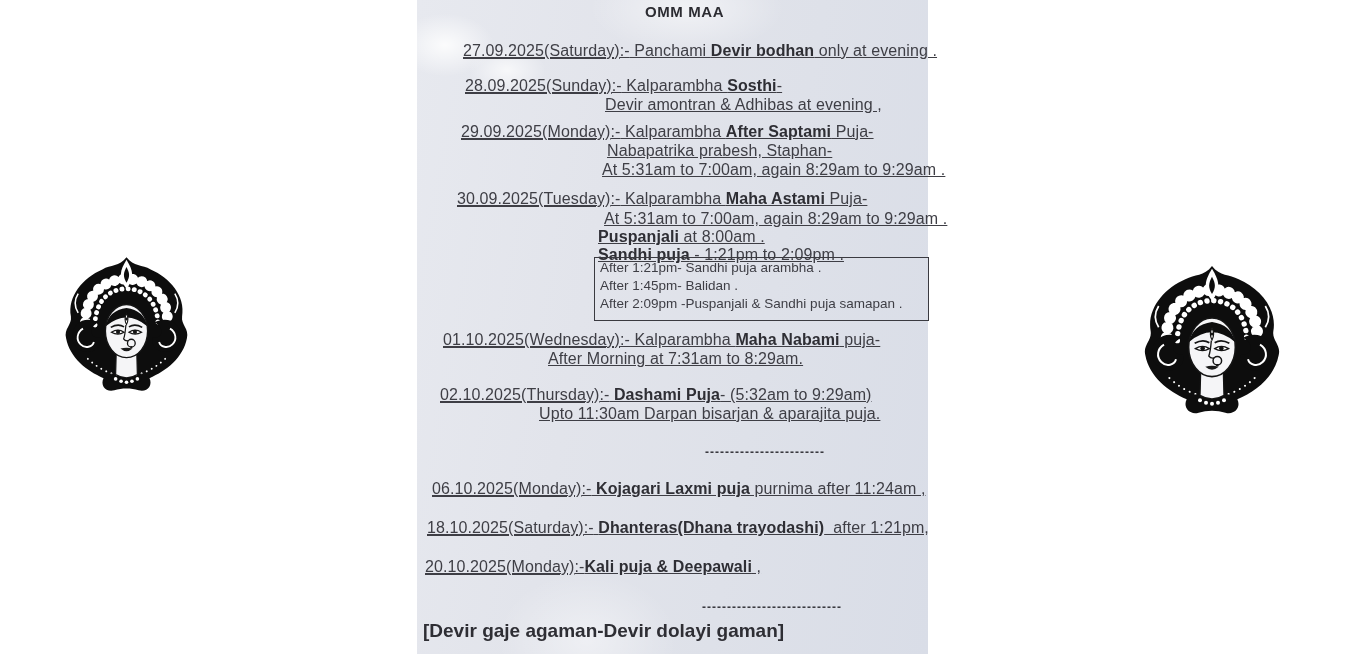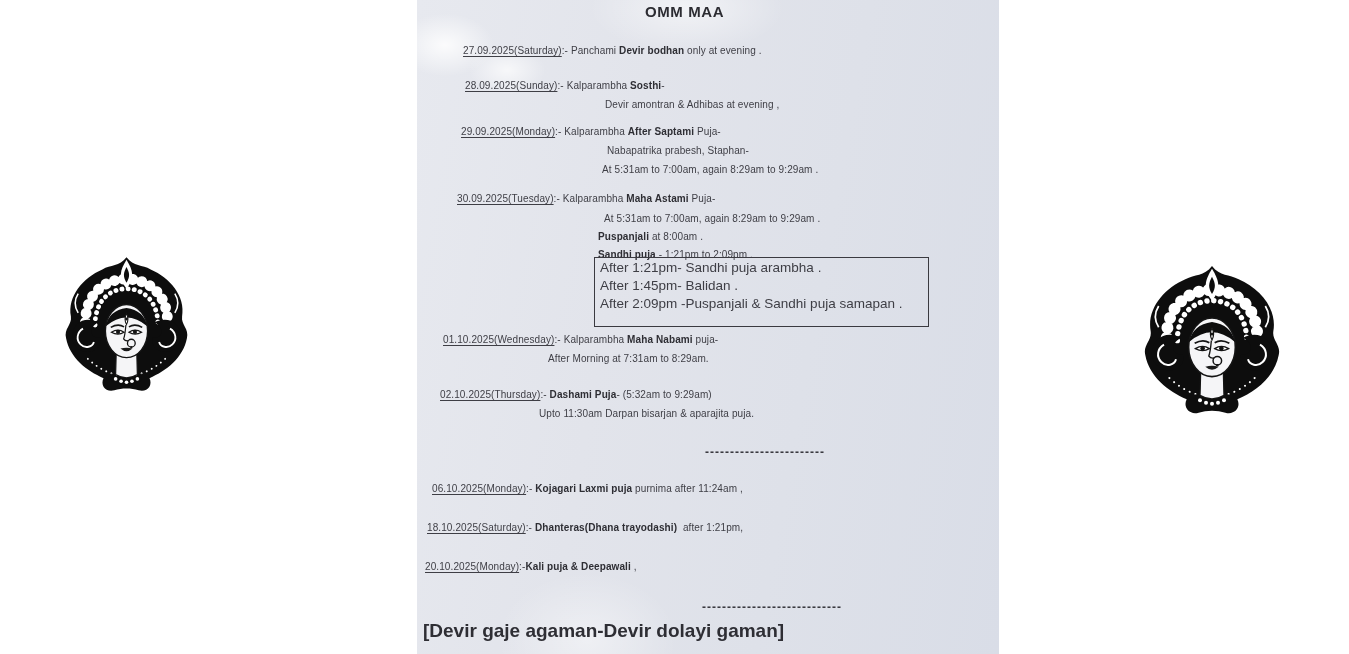--- a/index.html
+++ b/index.html
@@ -2,36 +2,36 @@
 <html><head>
 <meta charset="utf-8">
 <style>
   html,body{margin:0;padding:0;}
   body{
     width:1349px;height:654px;position:relative;overflow:hidden;
     background:#ffffff;
     font-family:"Liberation Sans",sans-serif;
   }
   .paper{
-    position:absolute;left:417px;top:0;width:582px;height:654px;
+    position:absolute;left:417px;top:0;width:511px;height:654px;
     color:#3e3e45;
     background:
       radial-gradient(ellipse 70px 45px at 28px 45px, rgba(255,255,255,.85), rgba(255,255,255,0) 70%),
       radial-gradient(ellipse 55px 35px at 90px 70px, rgba(255,255,255,.7), rgba(255,255,255,0) 70%),
       radial-gradient(ellipse 130px 60px at 270px 8px, rgba(255,255,255,.55), rgba(255,255,255,0) 75%),
       radial-gradient(ellipse 120px 90px at 170px 640px, rgba(255,255,255,.45), rgba(255,255,255,0) 75%),
       linear-gradient(100deg,#e7e9ef 0%,#e2e4eb 35%,#dee1e9 65%,#d9dde7 100%);
   }
-  .line{position:absolute;font-size:10px;white-space:pre;letter-spacing:.1px;line-height:17px;}
+  .line{position:absolute;font-size:16px;white-space:pre;letter-spacing:.1px;line-height:17px;text-decoration:underline;}
   .date{text-decoration:underline;text-underline-offset:2px;text-decoration-thickness:1px;}
   .b{font-weight:bold;color:#2e2e34;}
   .title{position:absolute;font-weight:bold;color:#2c2c32;white-space:pre;}
   .t1{font-size:15px;letter-spacing:.6px;}
   .t2{font-size:15.5px;letter-spacing:.3px;}
-  .box{position:absolute;left:177px;top:257px;width:322px;border:1.6px solid #3a3a40;padding:1px 6px 13px 5px;}
+  .box{position:absolute;left:177px;top:257px;width:322px;border:1.6px solid #3a3a40;padding:1px 6px 7px 5px;}
   .bline{font-size:13.5px;line-height:18px;white-space:pre;}
   .dashes{position:absolute;font-size:12px;font-weight:bold;letter-spacing:1px;color:#3a3a40;white-space:pre;}
   .footer{position:absolute;font-weight:bold;font-size:19px;color:#2e2e34;white-space:pre;}
   .durga{position:absolute;}
   .hidden-defs{position:absolute;width:0;height:0;overflow:hidden;}
 </style>
 </head>
 <body>
 
 <svg class="hidden-defs" aria-hidden="true">

